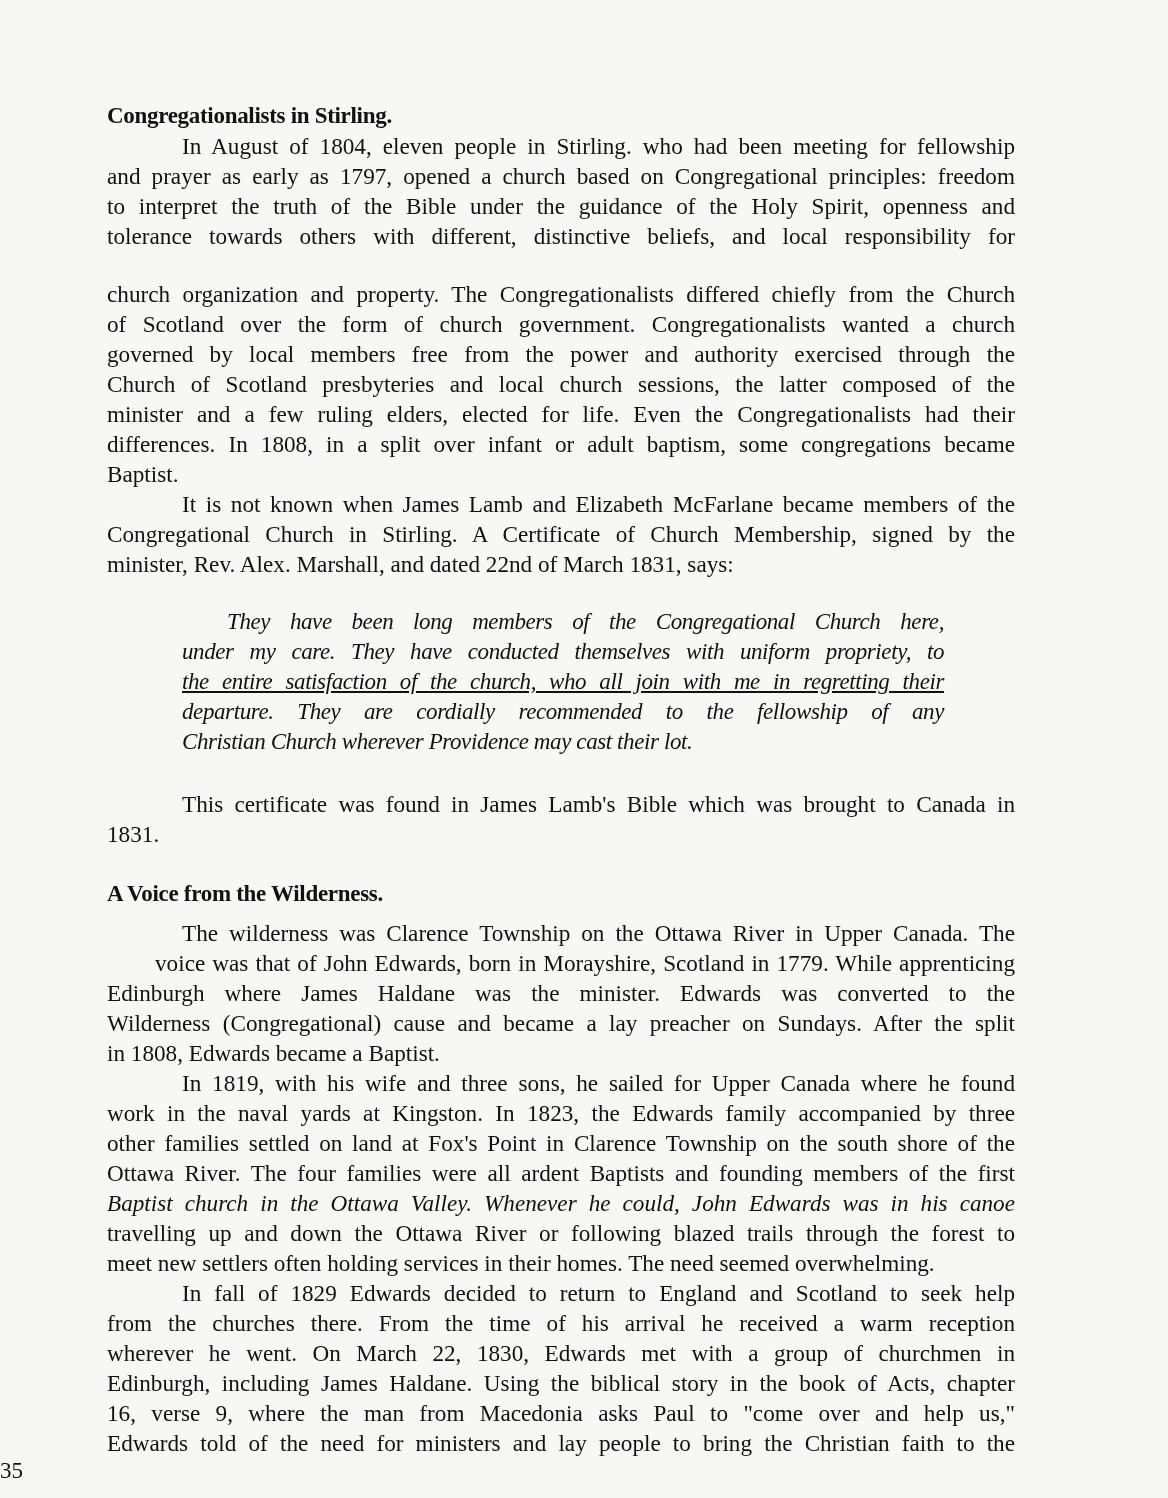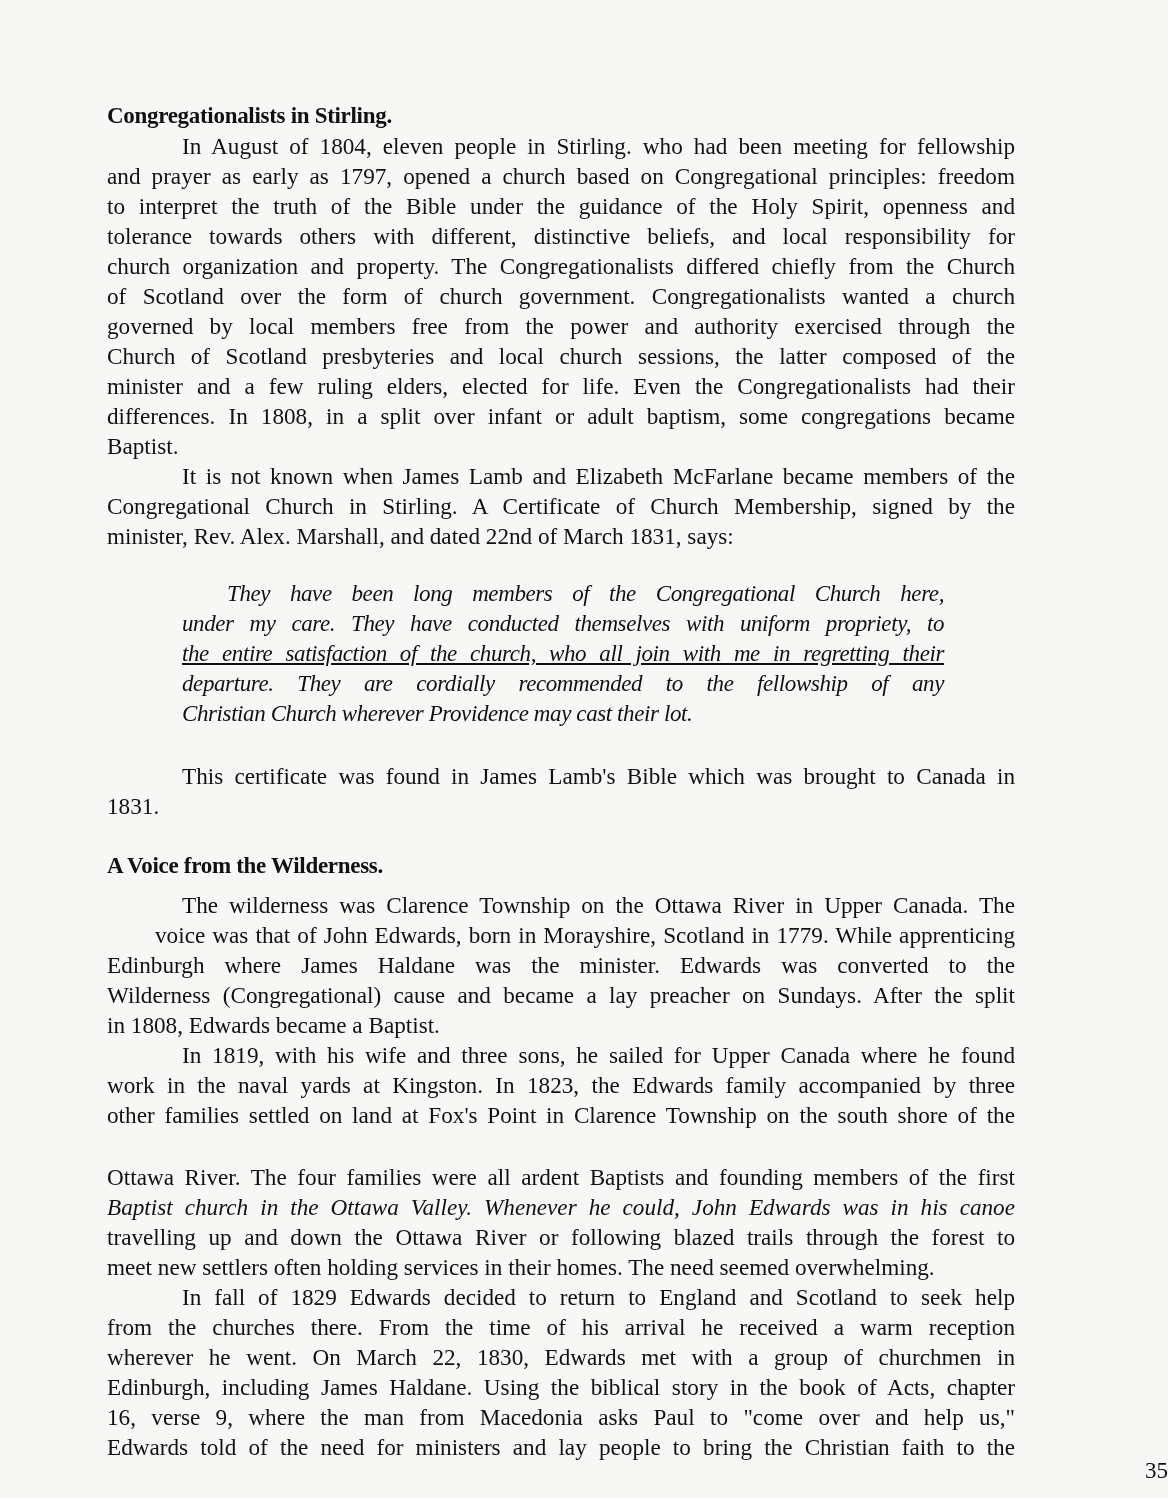--- a/index.html
+++ b/index.html
@@ -39,37 +39,37 @@
       width: 762px;
       margin-top: 28px;
     }
     .quote .line { font-style: italic; font-size: 23px; letter-spacing: -0.4px; }
     .quote .line.indent { padding-left: 45px; }
     .gap-lg { height: 32px; }
     .gap-md { height: 30px; }
     .page-number {
       position: absolute;
       left: 0; width: 1168px; top: 1458px;
-      text-align: right;
+      text-align: left;
       font-size: 23px;
     }
   </style>
 </head>
 <body>
 
 <div class="page">
 
   <div class="heading">Congregationalists in Stirling.</div>
 
   <div>
     <div class="line indent" style="white-space: nowrap;">In August of 1804, eleven people in Stirling. who had been meeting for fellowship</div>
     <div class="line" style="white-space: nowrap;">and prayer as early as 1797, opened a church based on Congregational principles: freedom</div>
     <div class="line" style="white-space: nowrap;">to interpret the truth of the Bible under the guidance of the Holy Spirit, openness and</div>
     <div class="line" style="white-space: nowrap;">tolerance towards others with different, distinctive beliefs, and local responsibility for</div>
-    <div class="line" style="white-space: nowrap;">church organization and property.  The Congregationalists differed chiefly from the Church</div>
+    <div class="line" style="white-space: nowrap; margin-top: 28px;">church organization and property.  The Congregationalists differed chiefly from the Church</div>
     <div class="line" style="white-space: nowrap;">of Scotland over the form of church government.  Congregationalists wanted a church</div>
     <div class="line" style="white-space: nowrap;">governed by local members free from the power and authority exercised through the</div>
     <div class="line" style="white-space: nowrap;">Church of Scotland presbyteries and local church sessions, the latter composed of the</div>
     <div class="line" style="white-space: nowrap;">minister and a few ruling elders, elected for life. Even the Congregationalists had their</div>
     <div class="line" style="white-space: nowrap;">differences.  In 1808, in a split over infant or adult baptism, some congregations became</div>
     <div class="line last" style="white-space: nowrap;">Baptist.</div>
   </div>
 
   <div>
     <div class="line indent" style="white-space: nowrap;">It is not known when James Lamb and Elizabeth McFarlane became members of the</div>
@@ -101,21 +101,21 @@
     <div class="line" style="white-space: nowrap; margin-left: 48px;">voice was that of John Edwards, born in Morayshire, Scotland in 1779.  While apprenticing</div>
     <div class="line" style="white-space: nowrap;">Edinburgh where James  Haldane was the minister. Edwards was converted to the</div>
     <div class="line" style="white-space: nowrap;">Wilderness (Congregational) cause and became a lay preacher on Sundays. After the split</div>
     <div class="line last" style="white-space: nowrap;">in 1808, Edwards became a Baptist.</div>
   </div>
 
   <div>
     <div class="line indent" style="white-space: nowrap;">In 1819, with his wife and three sons, he sailed for Upper Canada where he found</div>
     <div class="line" style="white-space: nowrap;">work in the naval yards at Kingston.  In 1823, the Edwards family accompanied by three</div>
     <div class="line" style="white-space: nowrap;">other families settled on land at Fox's Point in Clarence Township on the south shore of the</div>
-    <div class="line" style="white-space: nowrap; margin-top: 32px;">Ottawa River.  The four families were all ardent Baptists and founding members of the first</div>
+    <div class="line" style="white-space: nowrap;">Ottawa River.  The four families were all ardent Baptists and founding members of the first</div>
     <div class="line" style="white-space: nowrap; font-style: italic;">Baptist church in the Ottawa Valley.  Whenever he could, John Edwards was in his canoe</div>
     <div class="line" style="white-space: nowrap;">travelling up and down the Ottawa River or following blazed trails through the forest to</div>
     <div class="line last" style="white-space: nowrap;">meet new settlers often holding services in their homes.  The need seemed overwhelming.</div>
   </div>
 
   <div>
     <div class="line indent" style="white-space: nowrap;">In fall of 1829 Edwards decided to return to England and Scotland to seek help</div>
     <div class="line" style="white-space: nowrap;">from the churches there.  From the time of his arrival he received a warm reception</div>
     <div class="line" style="white-space: nowrap;">wherever he went.  On March 22, 1830, Edwards met with a group of churchmen in</div>
     <div class="line" style="white-space: nowrap;">Edinburgh, including James Haldane.  Using the biblical story in the book of Acts, chapter</div>

